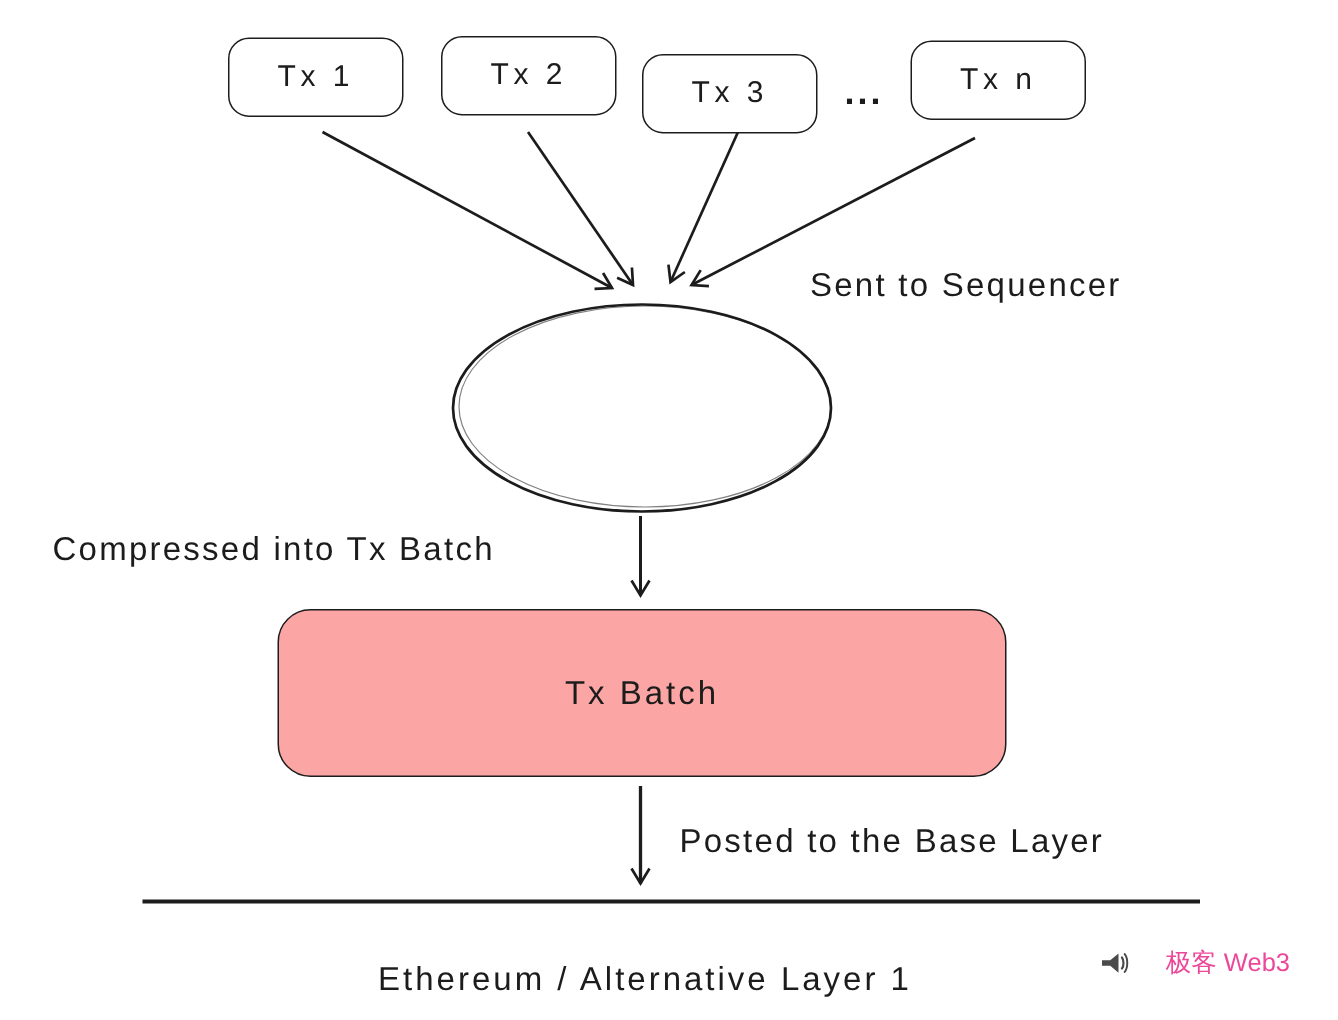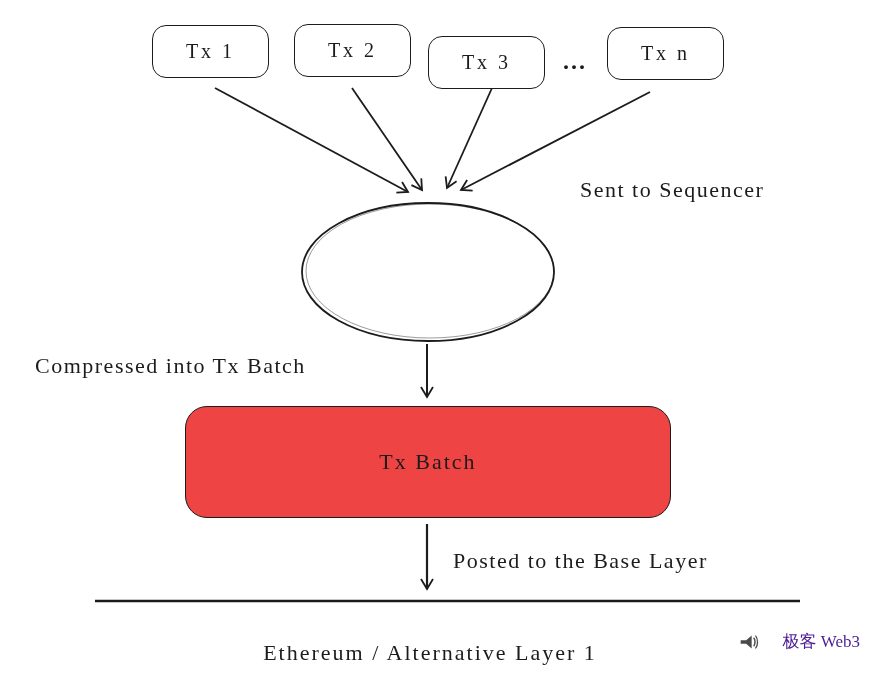--- a/index.html
+++ b/index.html
@@ -1,21 +1,21 @@
 <!DOCTYPE html>
 <html lang="en"><head>
 <meta charset="utf-8">
 <style>
   html,body{margin:0;padding:0;background:#ffffff;}
   *{box-sizing:border-box;}
   .canvas{
     position:relative;
     width:892px;height:680px;
     background:#ffffff;
-    font-family:Liberation Serif, serif;
+    font-family:Liberation Sans, sans-serif;
     color:#1c1c1c;
     overflow:hidden;
   }
   .svg-layer{position:absolute;left:0;top:0;width:892px;height:680px;}
   .tx-box{
     position:absolute;
     width:117px;height:53px;
     border:1.7px solid #1c1c1c;
     border-radius:14px;
     background:#ffffff;
@@ -36,37 +36,37 @@
     left:318px;top:241px;width:220px;
     text-align:center;
     font-size:22px;letter-spacing:2px;
     line-height:36px;
   }
   .batch-box{
     position:absolute;
     left:185px;top:406px;width:486px;height:112px;
     border:1.7px solid #1c1c1c;
     border-radius:22px;
-    background:#ef4444;
+    background:#fca5a5;
     display:flex;flex-direction:column;align-items:center;justify-content:center;
     gap:10px;
   }
   .batch-title{font-size:22px;letter-spacing:2px;}
   .batch-calldata{font-size:21px;letter-spacing:1px;white-space:nowrap;}
   .base-layer-label{
     position:absolute;
     left:140px;top:640px;width:580px;
     text-align:center;
     font-size:22px;letter-spacing:2px;
   }
   .watermark{
     position:absolute;
     right:32px;top:630px;
     display:flex;align-items:center;gap:24px;
-    color:#4c1d95;
+    color:#ec4899;
     font-size:17px;
   }
   .watermark .logo{width:22px;height:22px;display:inline-block;}
 </style>
 </head>
 <body>
 
 <div class="canvas">
 
   <svg class="svg-layer" viewBox="0 0 892 680" xmlns="http://www.w3.org/2000/svg">
@@ -98,21 +98,21 @@
     <span>Tx 2</span>
   </div>
   <div class="tx-box" style="left:428px;top:36px;">
     <span>Tx 3</span>
   </div>
   <div class="ellipsis-label" style="left:563px;top:48px;">...</div>
   <div class="tx-box" style="left:607px;top:27px;">
     <span>Tx n</span>
   </div>
 
-  <div class="free-label" style="left:540px;top:177px;margin-left:40px;">Sent to Sequencer</div>
+  <div class="free-label" style="left:540px;top:177px;">Sent to Sequencer</div>
 
 
   <div class="free-label" style="left:35px;top:353px;">Compressed into Tx Batch</div>
 
   <div class="batch-box">
     <div class="batch-title">Tx Batch</div>
   </div>
 
   <div class="free-label" style="left:453px;top:548px;text-align:center;">Posted to the Base Layer</div>
 

